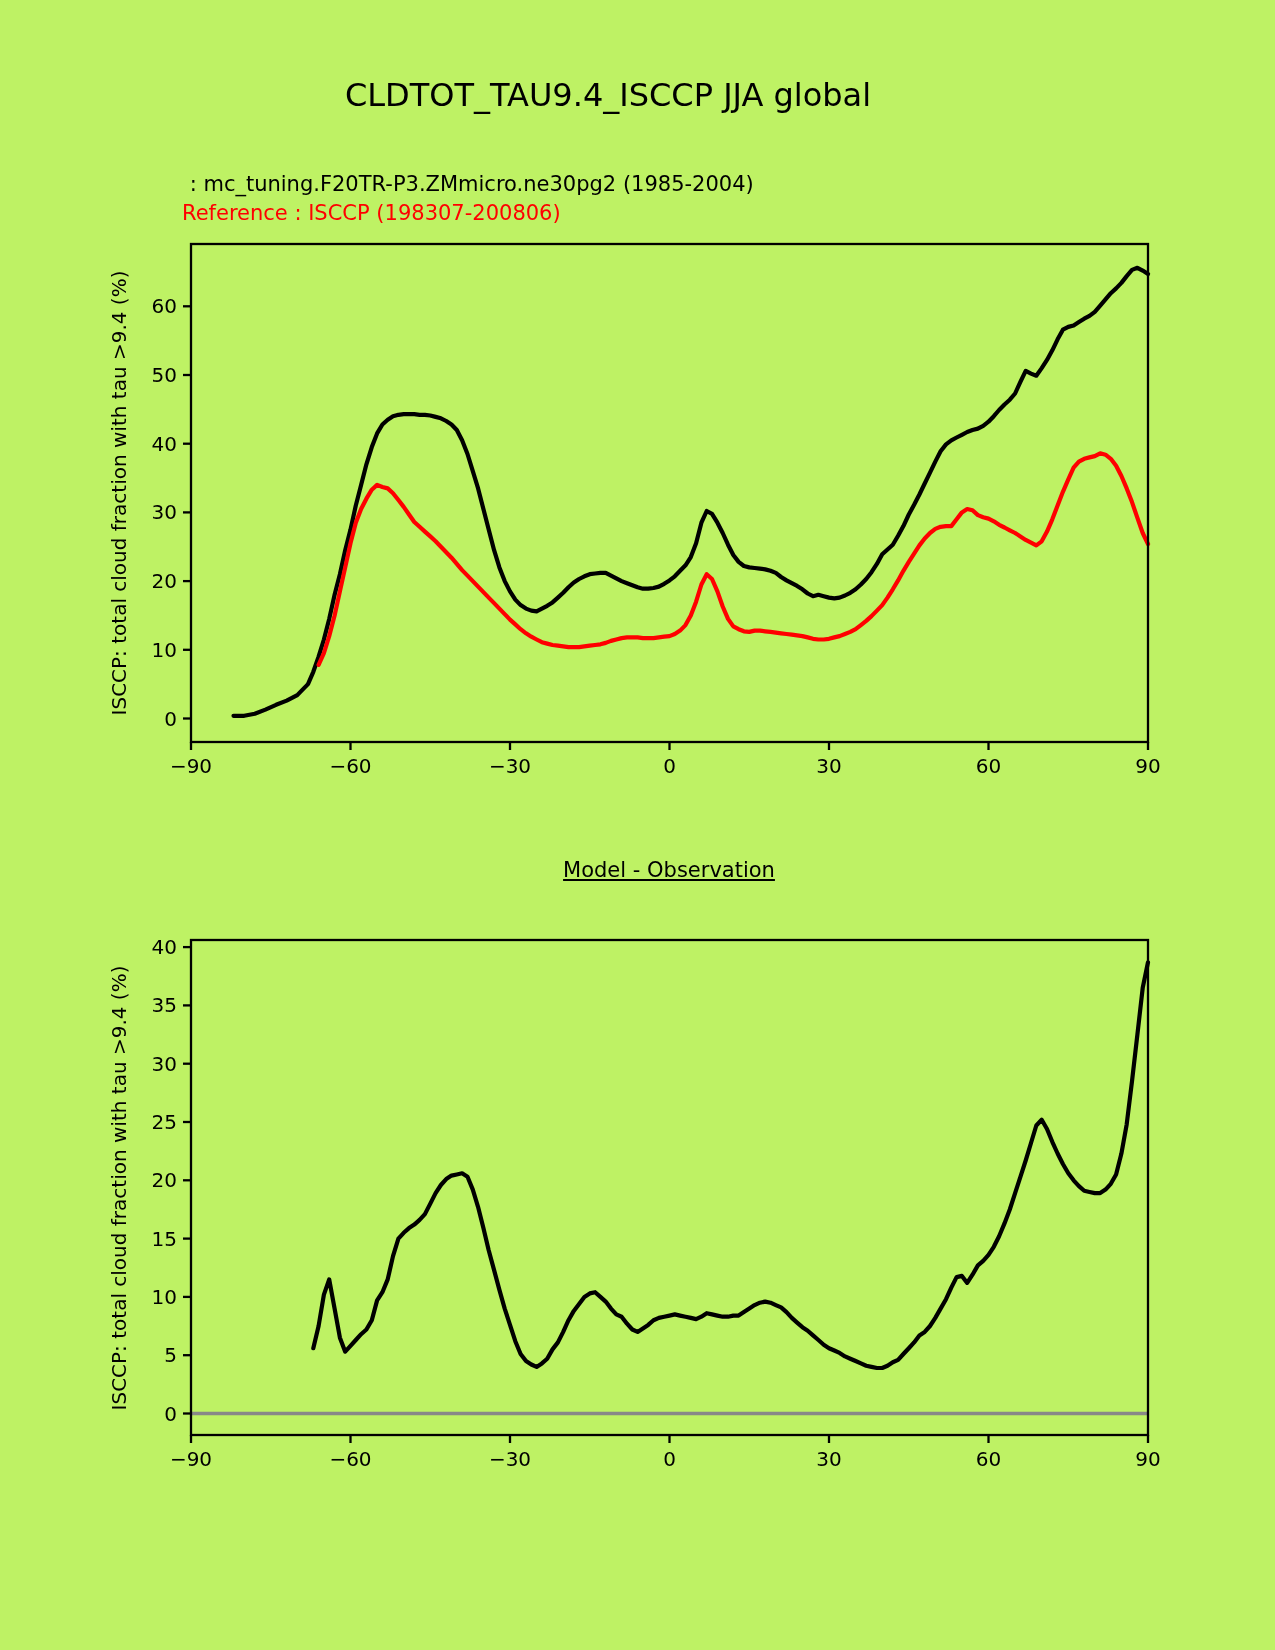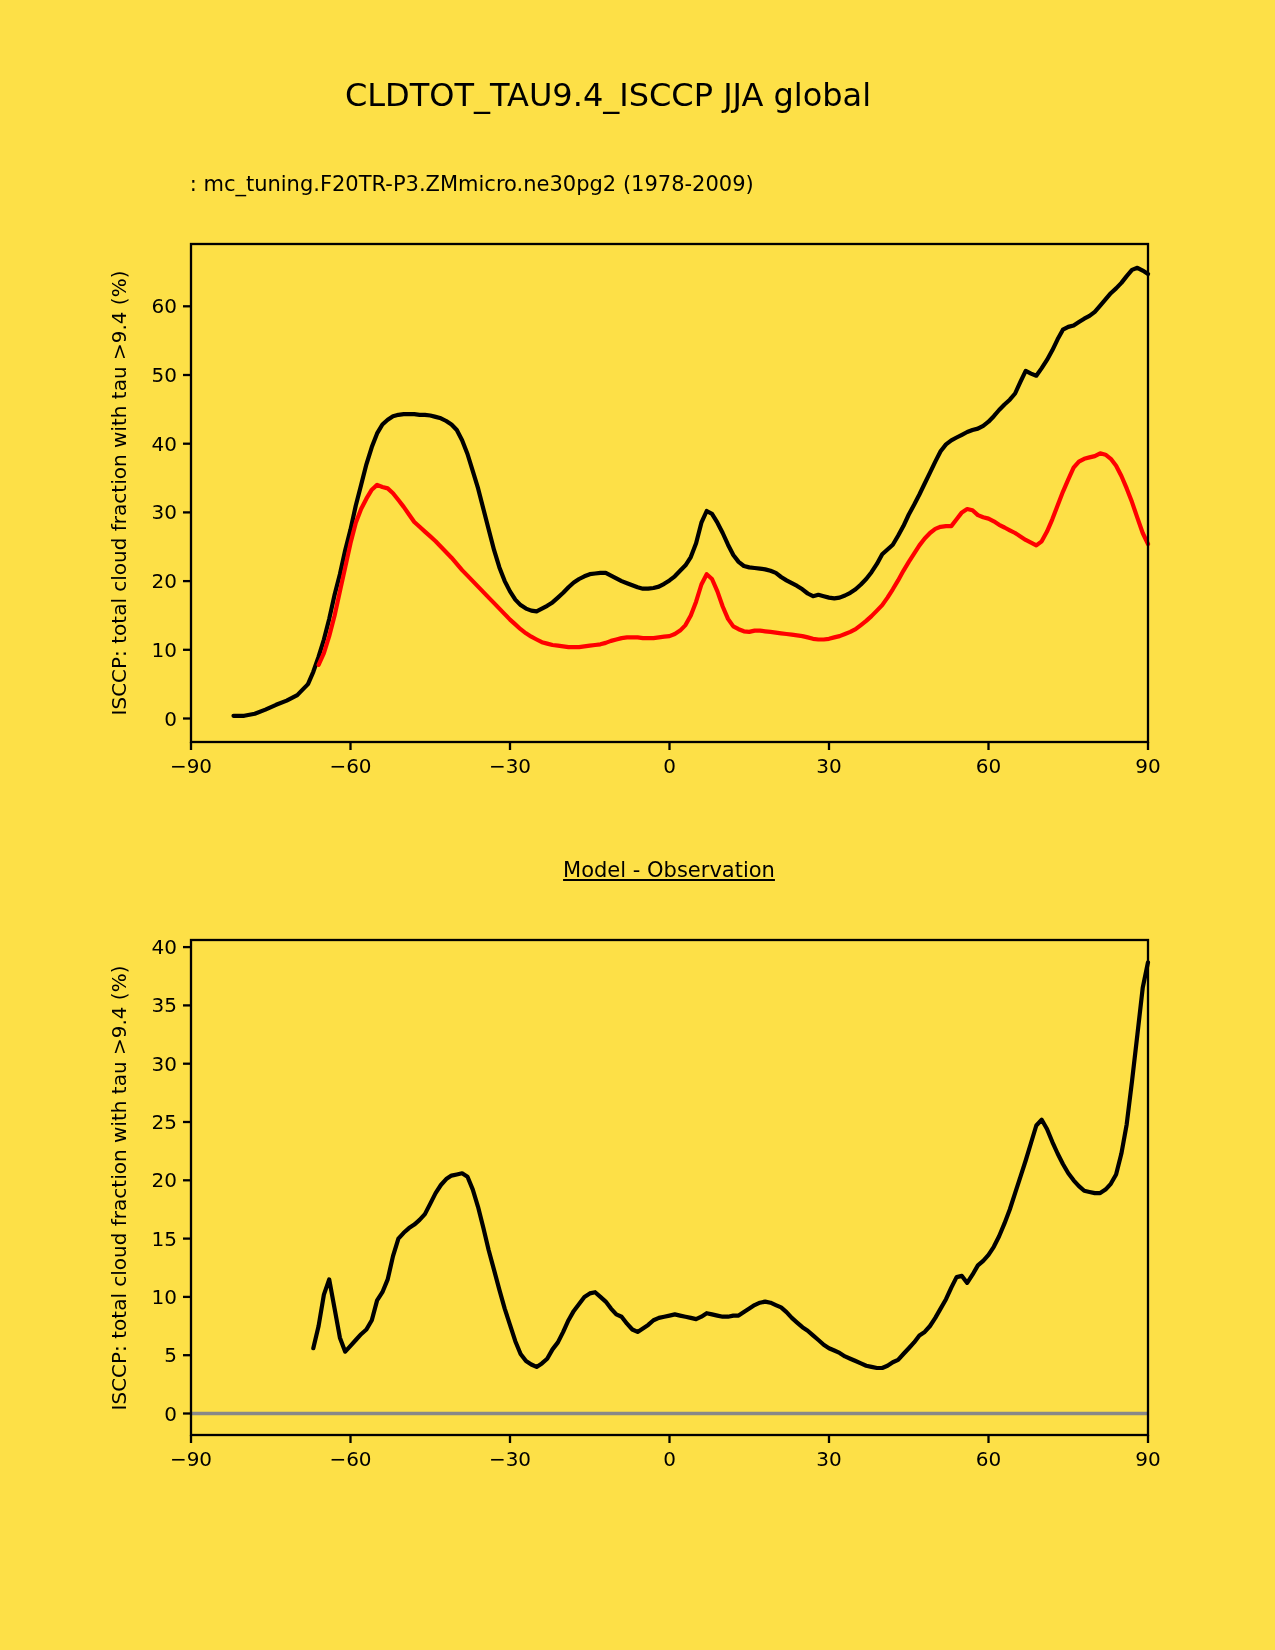--- a/index.html
+++ b/index.html
@@ -7,21 +7,21 @@
     padding: 0;
     width: 1275px;
     height: 1650px;
     background: #ffffff;
     font-family: "DejaVu Sans", "Liberation Sans", sans-serif;
   }
   .figure {
     position: relative;
     width: 1275px;
     height: 1650px;
-    background: #fde047;
+    background: #bef264;
     overflow: hidden;
   }
   .fig-title {
     position: absolute;
     top: 76px;
     left: 608px;
     transform: translateX(-50%);
     font-size: 32px;
     color: #000000;
     white-space: pre;
@@ -76,22 +76,23 @@
     fill: #000000;
   }
 </style>
 </head>
 <body>
 
 <div class="figure">
 
   <div class="fig-title">CLDTOT_TAU9.4_ISCCP JJA global</div>
 
-  <div class="subtitle-model"> : mc_tuning.F20TR-P3.ZMmicro.ne30pg2 (1978-2009)</div>
+  <div class="subtitle-model"> : mc_tuning.F20TR-P3.ZMmicro.ne30pg2 (1985-2004)</div>
 
+  <div class="subtitle-ref">Reference : ISCCP (198307-200806)</div>
 
   <div class="ylabel ylabel-top">
     <span class="ylabel-inner">ISCCP: total cloud fraction with tau &gt;9.4 (%)</span>
   </div>
 
   <div class="ylabel ylabel-bottom">
     <span class="ylabel-inner">ISCCP: total cloud fraction with tau &gt;9.4 (%)</span>
   </div>
 
   <div class="axes-title">Model - Observation</div>

